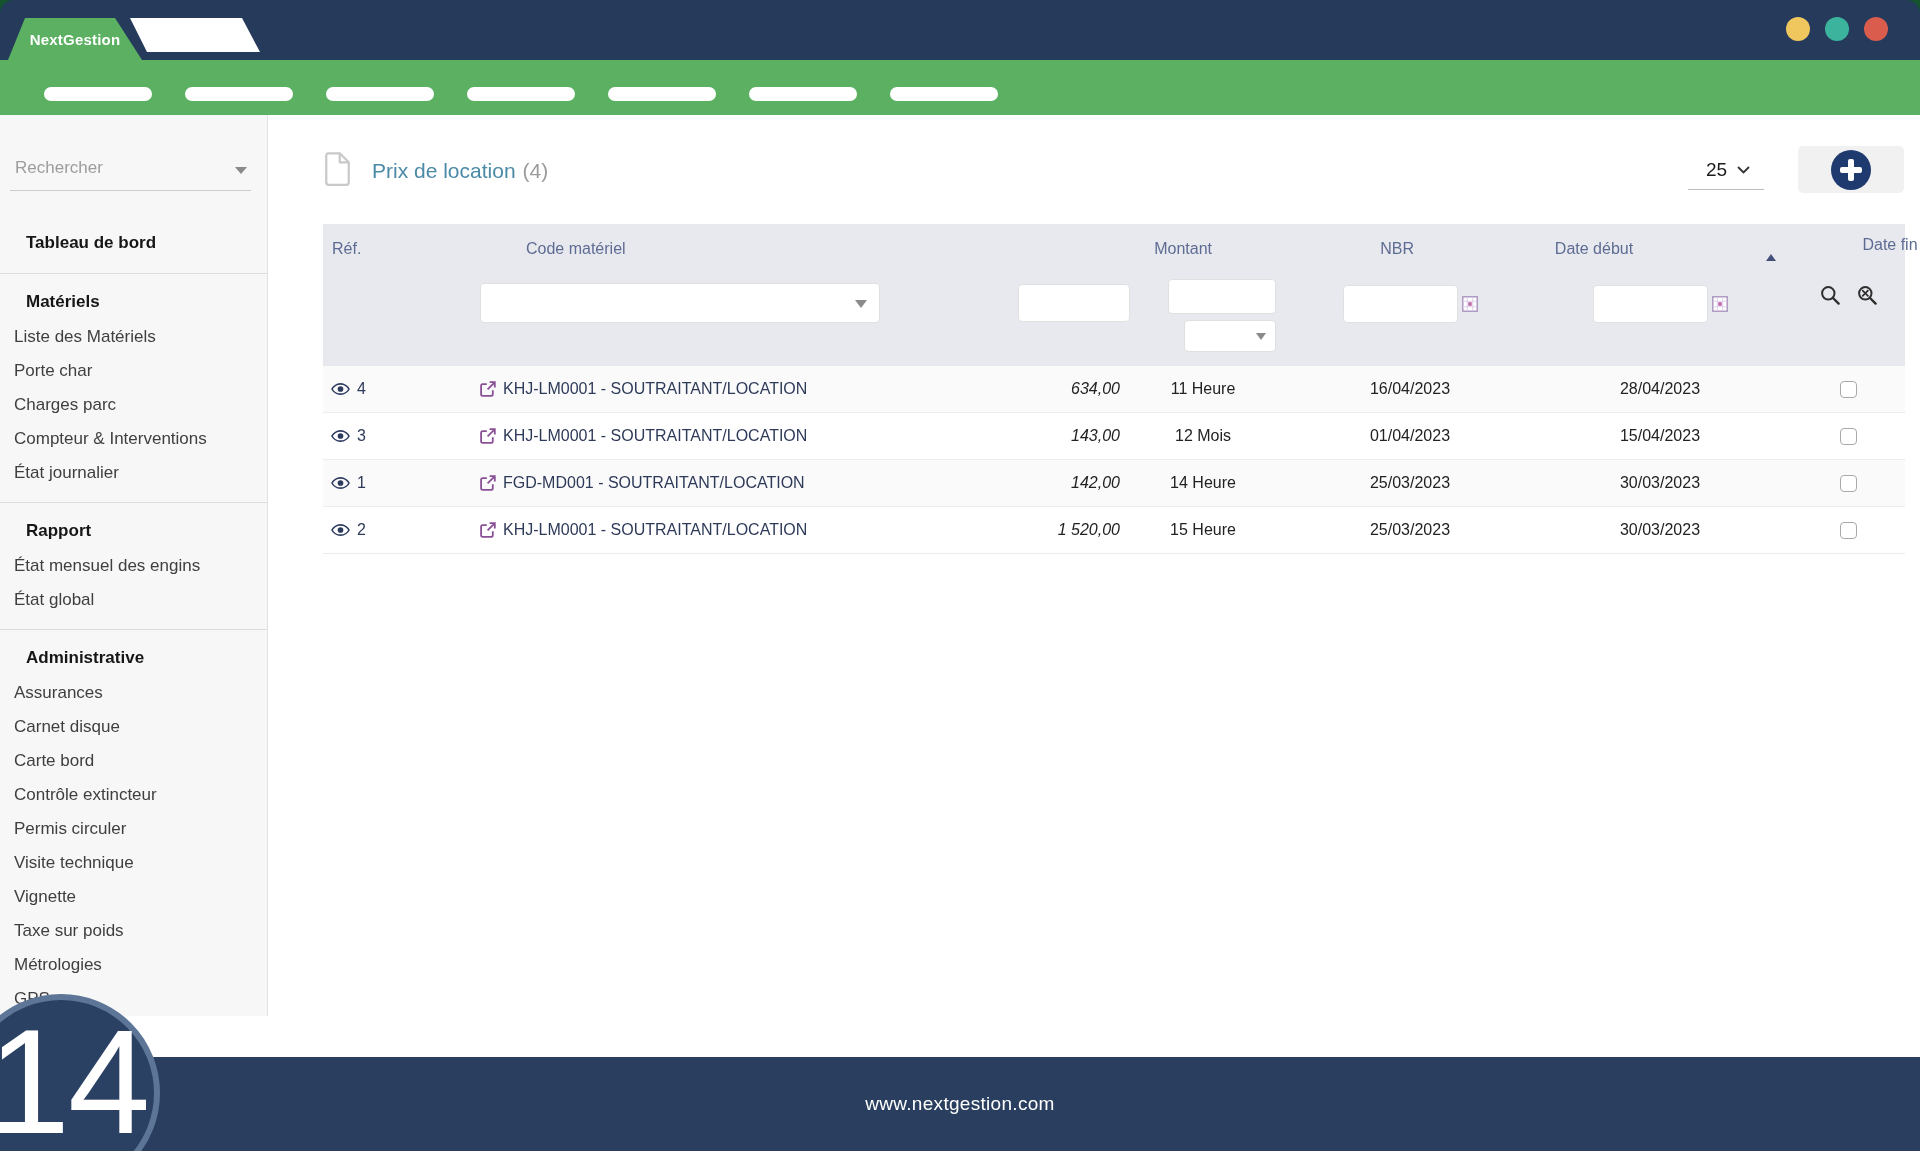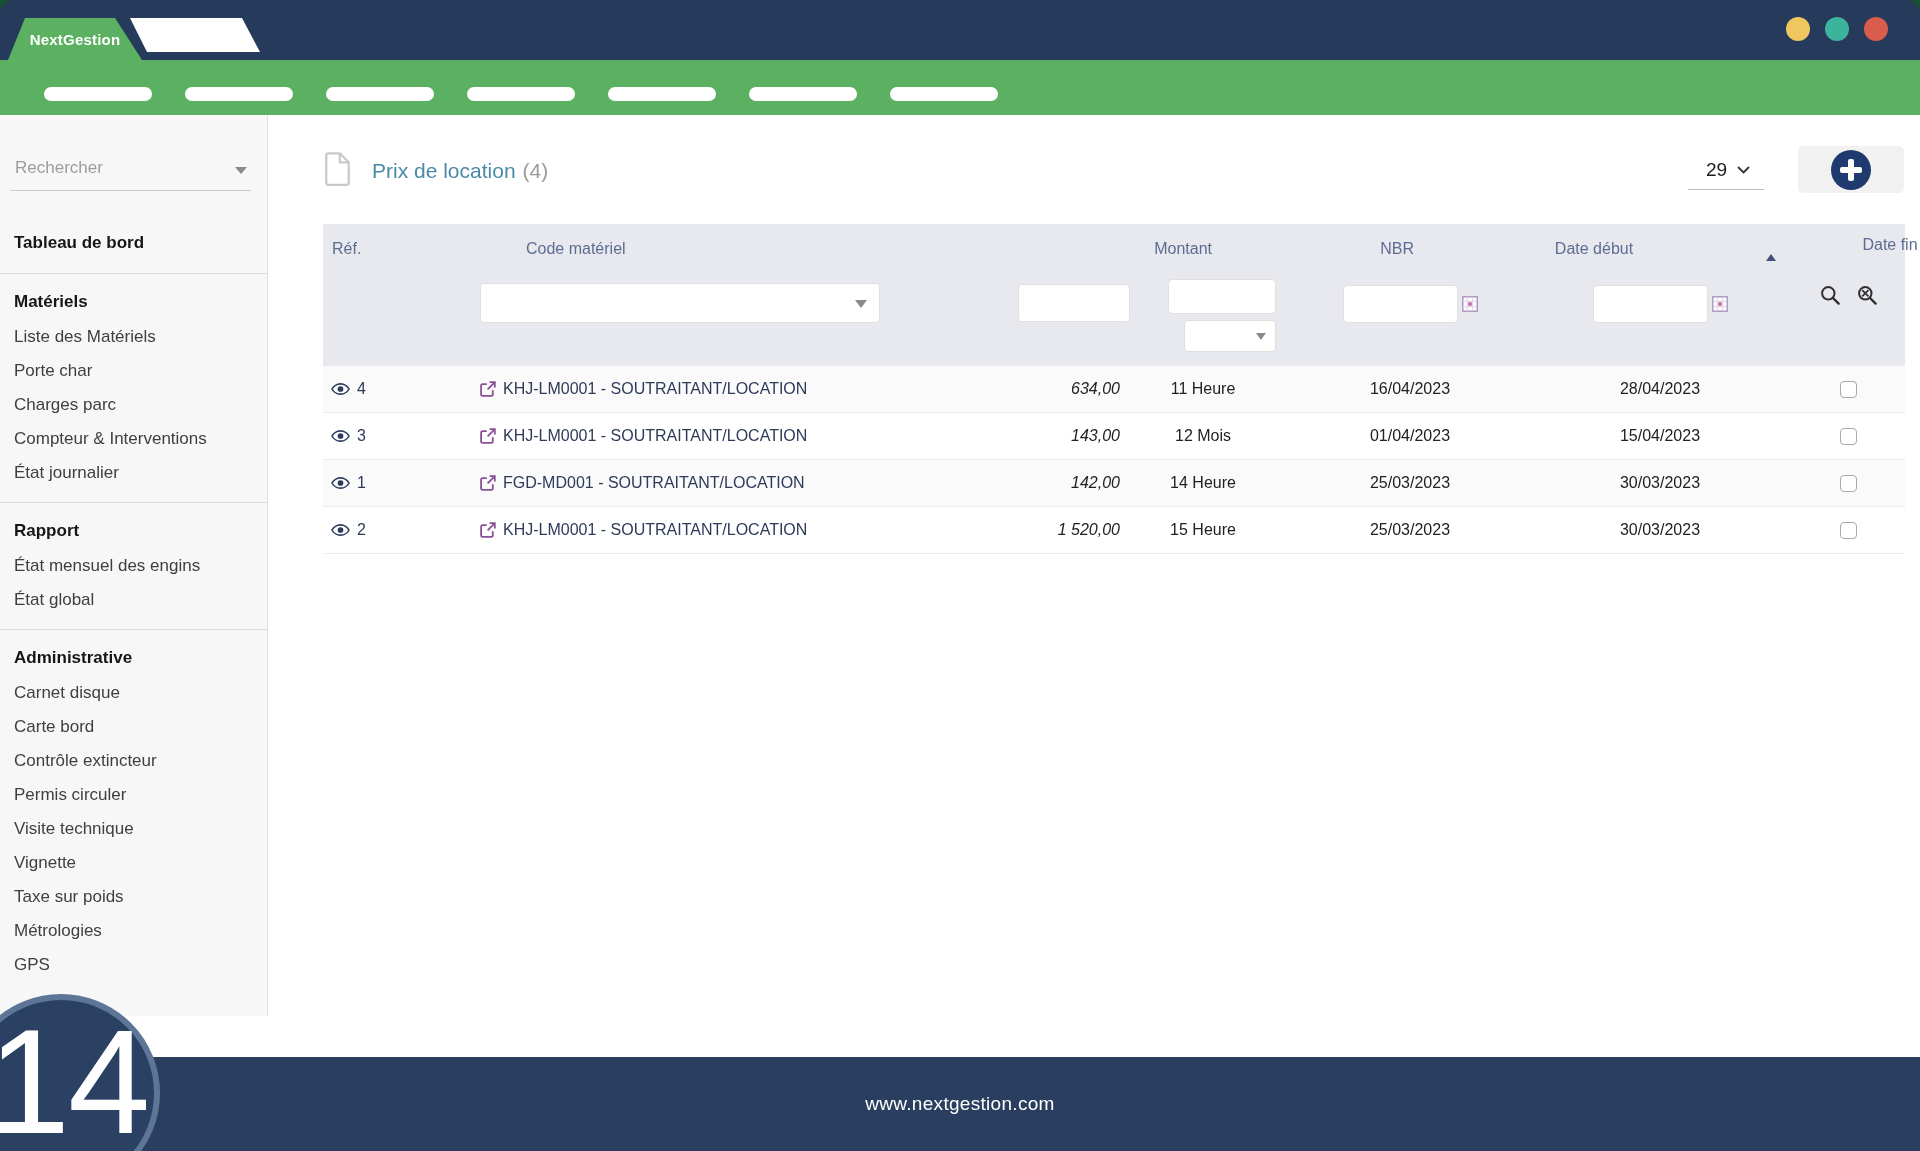--- a/index.html
+++ b/index.html
@@ -32,21 +32,21 @@
   .search-wrap input { width:100%; height:34px; border:0; background:transparent; outline:none;
                        font-size:17px; color:#333; padding:0 26px 0 5px;
                        font-family:"Liberation Sans","DejaVu Sans",sans-serif; }
   .search-wrap input::placeholder { color:#9c9c9c; }
   .search-caret { position:absolute; right:4px; top:16px; width:0; height:0;
                   border-left:6px solid transparent; border-right:6px solid transparent;
                   border-top:7px solid #8a8a8a; }
   .nav { margin-top:24px; }
   .nav-section { padding:10px 0 12px 0; }
   .nav-section + .nav-section { border-top:1px solid #dcdcdc; }
-  .nav-header { font-size:17px; font-weight:700; color:#161616; padding:6px 14px; line-height:24px; }
+  .nav-header { font-size:17px; font-weight:700; color:#161616; padding:6px 26px; line-height:24px; }
   .nav-item { font-size:17px; color:#3f3f3f; padding:0 14px; line-height:34px; cursor:pointer; white-space:nowrap; }
 
   
   .main { position:absolute; left:268px; top:115px; width:1652px; height:942px; background:#fff; }
   .page-head { position:relative; height:109px; }
   .doc-icon { position:absolute; left:56px; top:37px; }
   .page-title { position:absolute; left:104px; top:44px; font-size:21px; color:#4b8aa6; }
   .page-count { color:#9b9b9b; font-weight:400; margin-left:7px; }
   .pagesize { position:absolute; left:1420px; top:40px; width:76px; border-bottom:1px solid #bdbdbd;
               padding:4px 2px 8px 6px; display:flex; align-items:center; justify-content:center; gap:10px;
@@ -165,20 +165,21 @@
           <div class="nav-item">Compteur &amp; Interventions</div>
           <div class="nav-item">État journalier</div>
         </div>
         <div class="nav-section">
           <div class="nav-header">Rapport</div>
           <div class="nav-item">État mensuel des engins</div>
           <div class="nav-item">État global</div>
         </div>
         <div class="nav-section">
           <div class="nav-header">Administrative</div>
+          <div class="nav-item">Assurances</div>
           <div class="nav-item">Carnet disque</div>
           <div class="nav-item">Carte bord</div>
           <div class="nav-item">Contrôle extincteur</div>
           <div class="nav-item">Permis circuler</div>
           <div class="nav-item">Visite technique</div>
           <div class="nav-item">Vignette</div>
           <div class="nav-item">Taxe sur poids</div>
           <div class="nav-item">Métrologies</div>
           <div class="nav-item">GPS</div>
         </div>
@@ -190,21 +191,21 @@
       <span class="doc-icon">
         <svg width="27" height="34" viewBox="0 0 24 30">
           <path d="M4 1h10l8 8v18c0 1.2-.9 2-2 2H4c-1.1 0-2-.8-2-2V3c0-1.2.9-2 2-2z" fill="#ffffff" stroke="#c9c9c9" stroke-width="2" stroke-linejoin="round"></path>
           <path d="M14 1v8h8" fill="none" stroke="#c9c9c9" stroke-width="2" stroke-linejoin="round"></path>
         </svg>
       </span>
       <div class="page-title">
         <span>Prix de location</span><span class="page-count">(4)</span>
       </div>
       <div class="pagesize">
-        <span>29</span>
+        <span>25</span>
         <svg width="13" height="9" viewBox="0 0 13 9">
           <path d="M1.5 1.5l5 5 5-5" fill="none" stroke="#333" stroke-width="1.8" stroke-linecap="round"></path>
         </svg>
       </div>
       <div class="add-btn-wrap">
         <span class="add-btn"></span>
       </div>
     </div>
 
     <div class="table">

